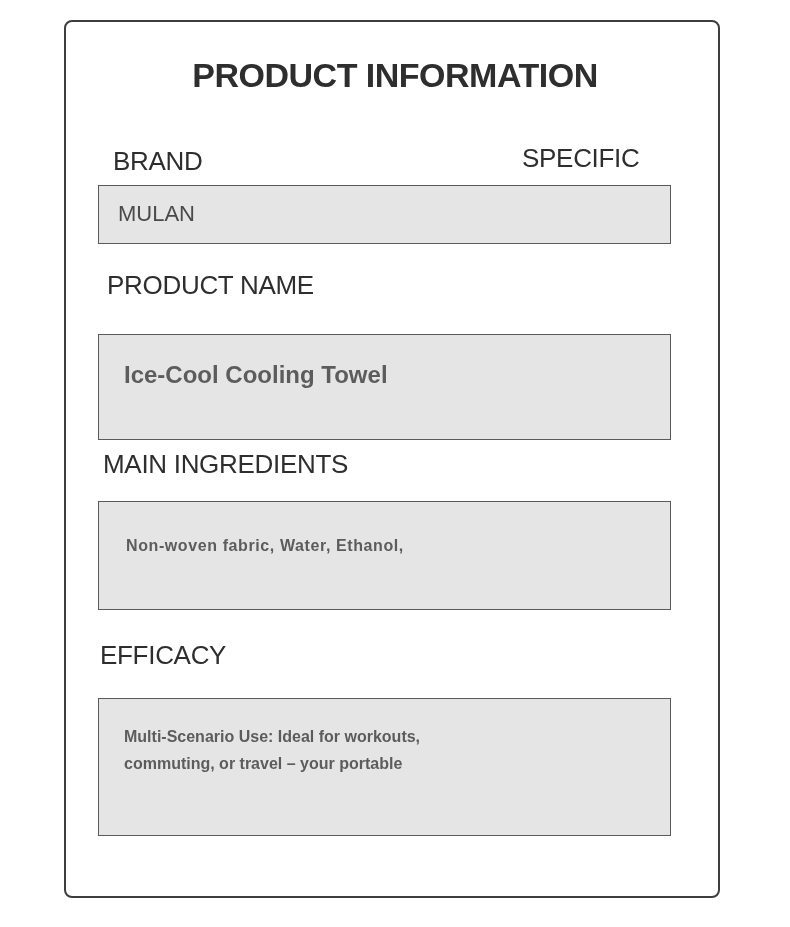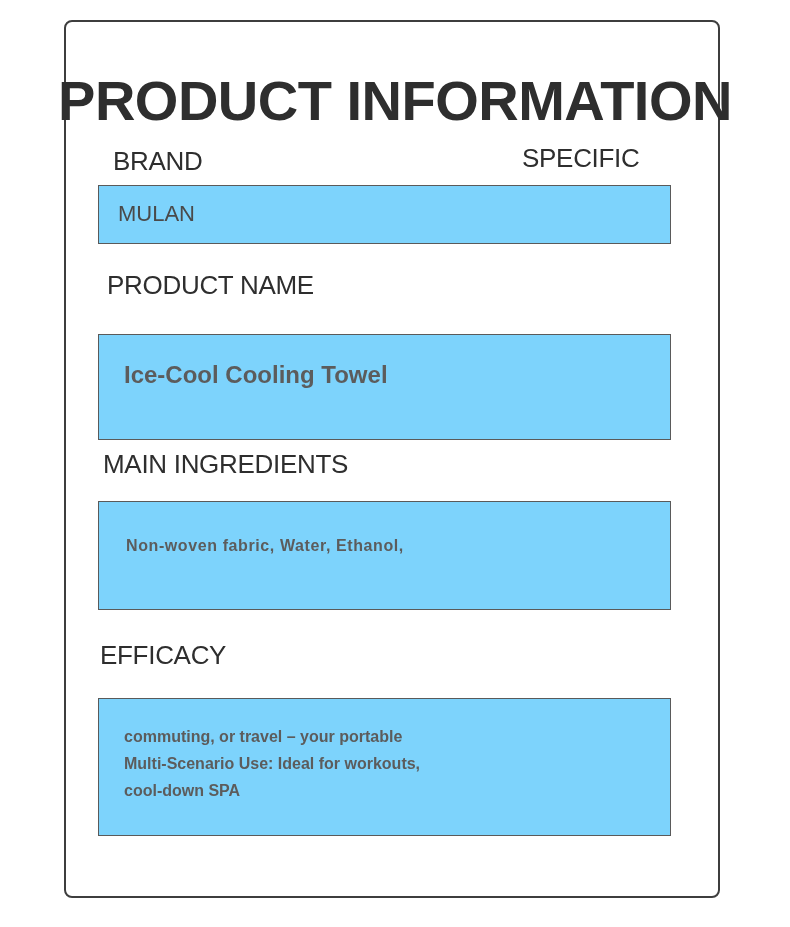--- a/index.html
+++ b/index.html
@@ -1,23 +1,23 @@
 <!DOCTYPE html>
 <html><head>
 <meta charset="utf-8">
 <style>
   html, body { margin: 0; padding: 0; background: #ffffff; }
   body { width: 790px; height: 927px; position: relative; overflow: hidden;
          font-family: "Liberation Sans", "DejaVu Sans", sans-serif; }
   .card { position: absolute; left: 64px; top: 20px; width: 652px; height: 874px;
           border: 2px solid #3e3e3e; border-radius: 8px; box-sizing: content-box; }
-  .title { position: absolute; left: 0; right: 0; top: 68px; text-align: center;
-           font-size: 56px; font-weight: 700; color: #2e2e2e; letter-spacing: -0.5px; }
+  .title { position: absolute; left: 0; right: 0; top: 56px; text-align: center;
+           font-size: 34px; font-weight: 700; color: #2e2e2e; letter-spacing: -0.5px; }
   .label { position: absolute; font-size: 26px; font-weight: 400; color: #2e2e2e; letter-spacing: -0.3px; }
-  .box { position: absolute; left: 98px; width: 573px; border: 1px solid #5a5a5a; box-sizing: border-box; background:#7dd3fc; }
+  .box { position: absolute; left: 98px; width: 573px; border: 1px solid #5a5a5a; box-sizing: border-box; background:#e5e5e5; }
   .val { position: absolute; color: #5c5c5c; font-weight: 700; }
   .small { font-size: 22px; font-weight: 400; color:#4a4a4a; }
   .para { font-size: 16px; line-height: 27px; }
 </style>
 </head>
 <body>
 
 <div class="card"></div>
 
 <div class="title">PRODUCT INFORMATION</div>
@@ -36,17 +36,16 @@
 <div class="label" style="left:103px; top:449px;">MAIN INGREDIENTS</div>
 <div class="box" style="top:501px; height:109px;">
   <div class="val para" style="left:27px; top:30px; letter-spacing:0.6px;">
     <div>Non-woven fabric, Water, Ethanol,</div>
   </div>
 </div>
 
 <div class="label" style="left:100px; top:640px;">EFFICACY</div>
 <div class="box" style="top:698px; height:138px;">
   <div class="val para" style="left:25px; top:24px;">
+    <div>Multi-Scenario Use: Ideal for workouts,</div>
     <div>commuting, or travel – your portable</div>
-    <div>Multi-Scenario Use: Ideal for workouts,</div>
-    <div>cool-down SPA</div>
   </div>
 </div>
 
 </body></html>

